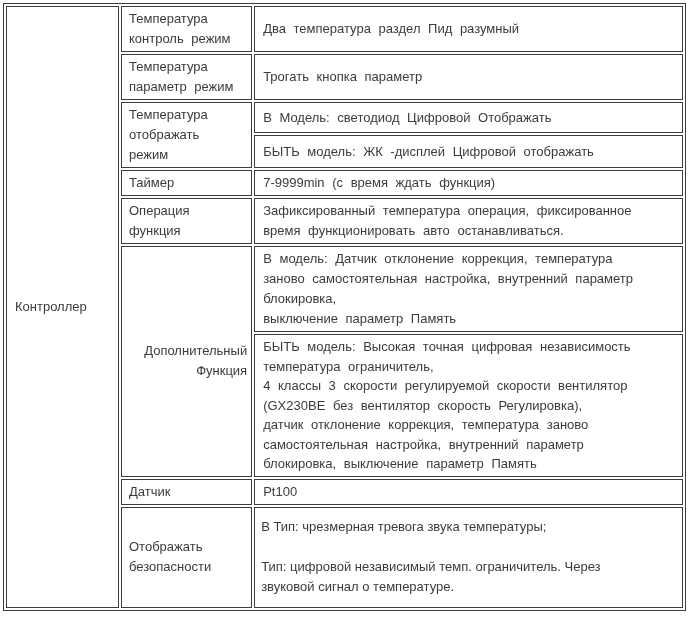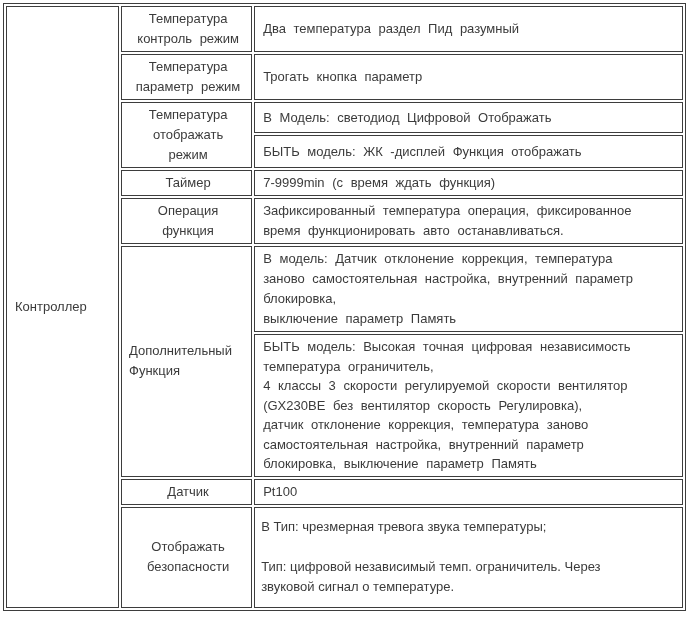--- a/index.html
+++ b/index.html
@@ -26,25 +26,25 @@
     word-spacing:4px;
     padding:2px 6px;
     overflow:hidden;
     background:#ffffff;
   }
   td.cat{
     text-align:left;
     padding:2px 8px;
   }
   td.label{
-    text-align:center;
+    text-align:left;
     padding:2px 4px 2px 7px;
   }
   td.label-center{
-    text-align:left;
+    text-align:right;
   }
   td.value{
     text-align:left;
     padding:2px 8px;
   }
   td.value-tight{
     line-height:19.5px;
     margin-left:45px;
   }
   td.value-left{
@@ -74,21 +74,21 @@
 параметр режим</td>
       <td class="value">Трогать кнопка параметр</td>
     </tr>
     <tr style="height:30px">
       <td class="label" rowspan="2">Температура
 отображать
 режим</td>
       <td class="value">В Модель: светодиод Цифровой Отображать</td>
     </tr>
     <tr style="height:31px">
-      <td class="value">БЫТЬ модель: ЖК -дисплей Функция отображать</td>
+      <td class="value">БЫТЬ модель: ЖК -дисплей Цифровой отображать</td>
     </tr>
     <tr style="height:24px">
       <td class="label">Таймер</td>
       <td class="value">7-9999min (с время ждать функция)</td>
     </tr>
     <tr style="height:45px">
       <td class="label">Операция
 функция</td>
       <td class="value">Зафиксированный температура операция, фиксированное
 время функционировать авто останавливаться.</td>

